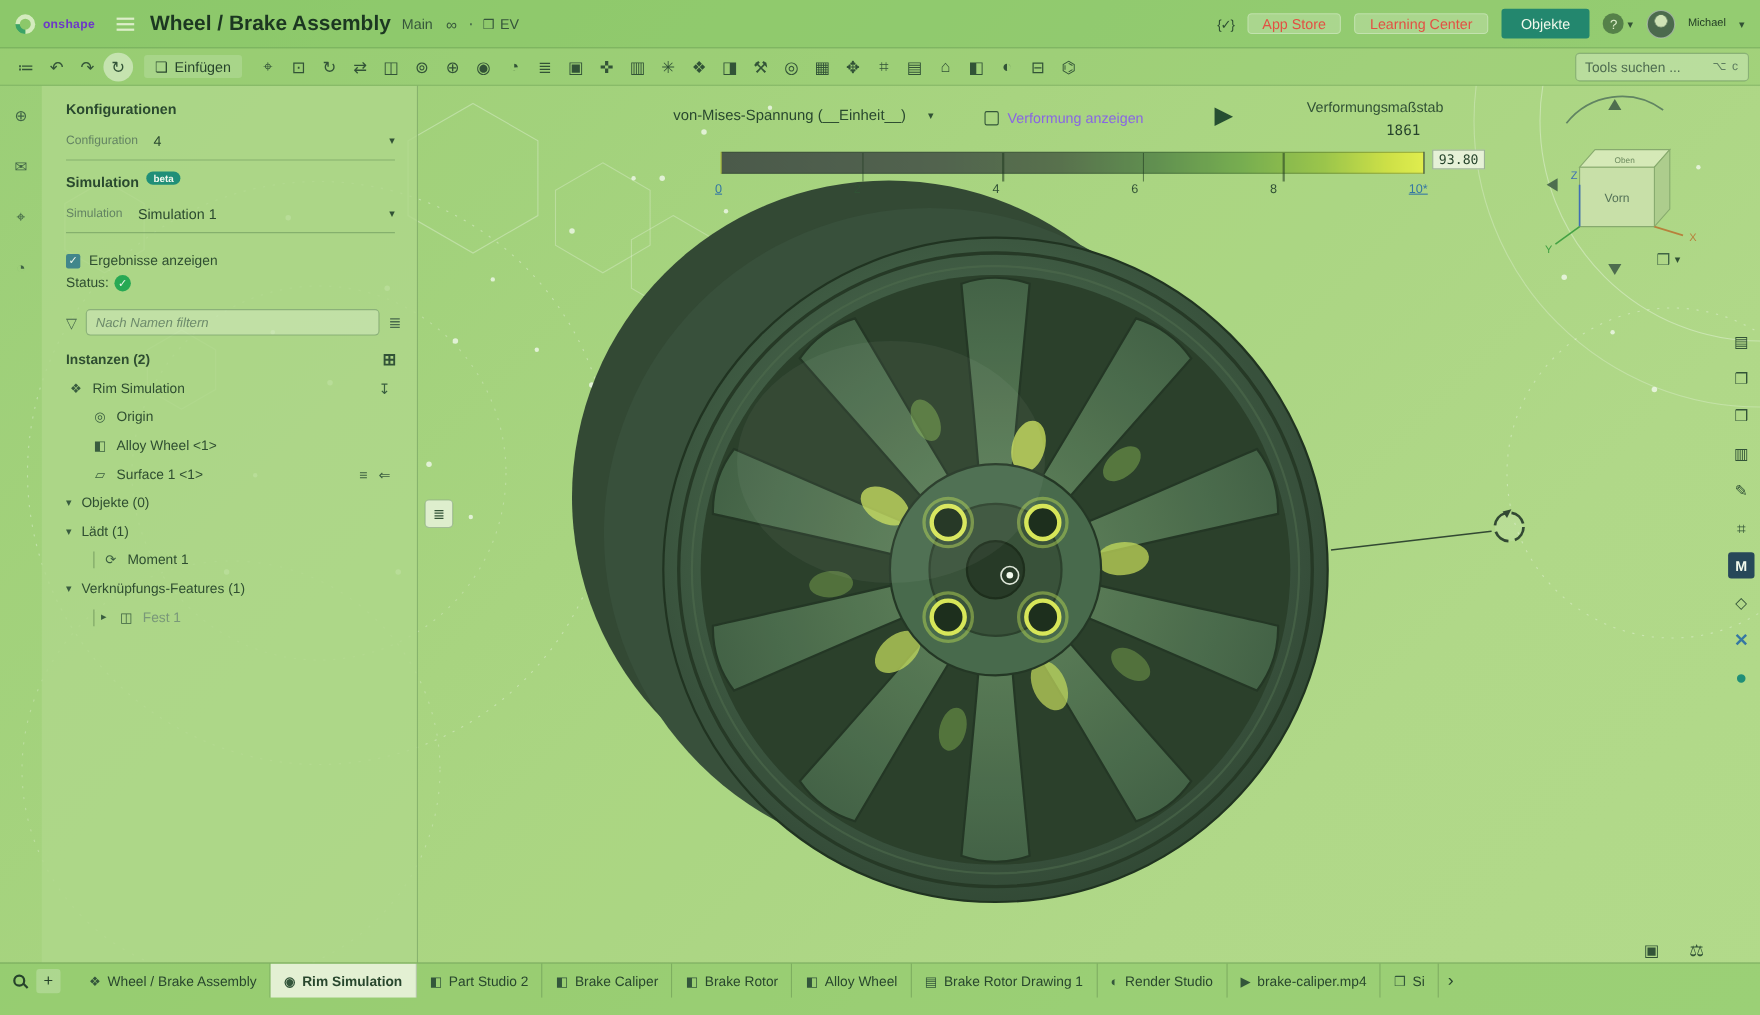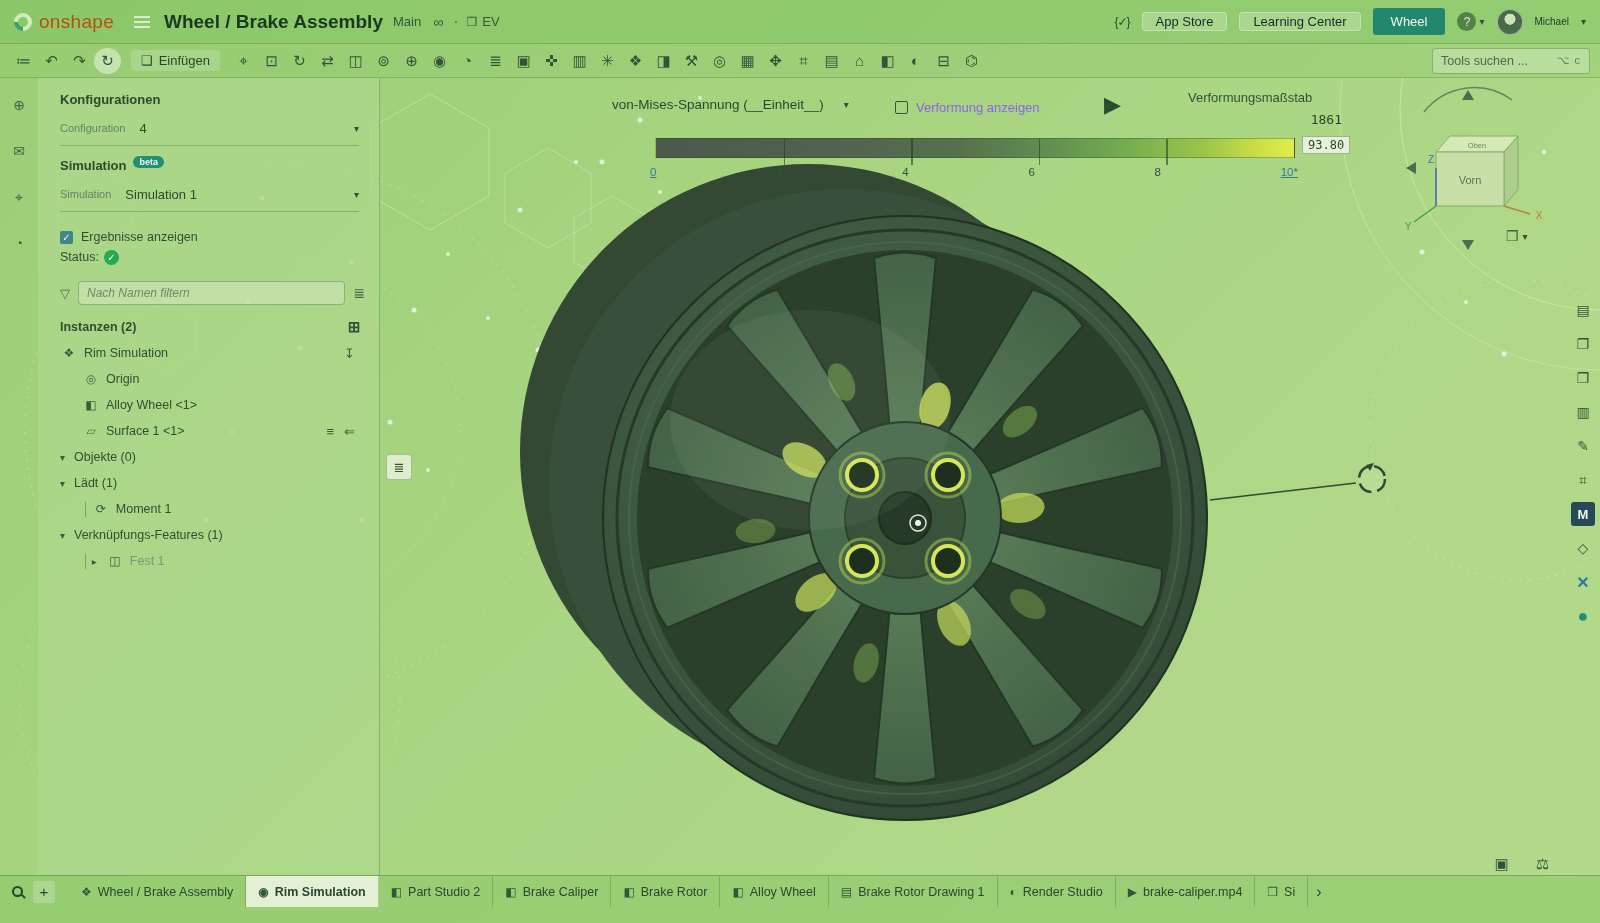--- a/index.html
+++ b/index.html
@@ -4,32 +4,32 @@
 <style>
   *{box-sizing:border-box;margin:0;padding:0}
   html,body{width:1600px;height:923px;overflow:hidden}
   body{position:relative;font-family:"Liberation Sans",sans-serif;
        background:linear-gradient(135deg,#9fd07c 0%,#aed687 40%,#b7db90 75%,#b9dd92 100%);color:#1d3529}
 
   
   .topbar{position:absolute;top:0;left:0;right:0;height:44px;z-index:6;display:flex;align-items:center;
           padding:0 14px;background:rgba(130,195,100,.55);border-bottom:1px solid rgba(50,90,50,.25)}
   .logo-mark{width:18px;height:18px;border:4px solid #dff0cc;border-left-color:#35a06b;border-radius:50%;transform:rotate(-45deg)}
-  .logo-text{font-size:19px;font-weight:normal;color:#c2410c;margin-left:7px;letter-spacing:.3px}
+  .logo-text{font-size:11px;font-weight:bold;color:#6d28d9;margin-left:7px;letter-spacing:.3px}
   .ham{position:relative;width:16px;height:2px;background:#e9f3da;margin:0 14px 0 20px;
        box-shadow:0 5px 0 #e9f3da,0 -5px 0 #e9f3da}
   .doc-title{font-size:19px;font-weight:bold;color:#12281e;margin-right:10px;white-space:nowrap}
   .ws-name{font-size:13px;color:#2f4a3a;margin-right:12px}
   .link-glyph{font-size:14px;color:#2f4a3a;margin-right:10px}
   .dot-sep{color:#41604c;margin-right:8px}
   .folder-glyph{font-size:12px;color:#2f4a3a;margin-right:5px}
   .folder-name{font-size:13px;color:#2f4a3a}
   .tb-right{margin-left:auto;display:flex;align-items:center;gap:12px}
   .fs-icon{font-size:12px;color:#23402f;letter-spacing:-1px}
-  .pill-btn{font-size:13px;color:#0f172a;background:rgba(255,255,255,.25);border:1px solid rgba(255,255,255,.35);
+  .pill-btn{font-size:13px;color:#ef4444;background:rgba(255,255,255,.25);border:1px solid rgba(255,255,255,.35);
             border-radius:4px;padding:1px 13px;white-space:nowrap;cursor:pointer}
   .share-btn{font-size:13px;color:#fff;background:#1a8173;border:0;border-radius:3px;padding:6px 18px;cursor:pointer}
   .help-wrap{display:flex;align-items:center;gap:3px}
   .help-circle{width:19px;height:19px;border-radius:50%;background:rgba(25,55,38,.55);color:#eaf4dc;
                font-size:12px;display:flex;align-items:center;justify-content:center}
   .caret{font-size:10px;color:#2a4534}
   .avatar{width:26px;height:26px;border-radius:50%;background:radial-gradient(circle at 50% 38%,#d9e6c2 0 28%,#47604f 30%);
           border:1px solid rgba(255,255,255,.5)}
   .user-name{font-size:10px;color:#15291f}
 
@@ -91,21 +91,21 @@
   
   .decor,.canvas-svg{position:absolute;pointer-events:none}
   .decor{top:78px;left:0;width:1600px;height:797px;z-index:1}
   .canvas-svg{top:78px;left:380px;width:1220px;height:797px;z-index:2;pointer-events:auto}
   .cv{position:absolute;z-index:3}
   .stress-dd{left:612px;top:97px;display:flex;align-items:center;gap:20px;font-size:13.5px;color:#203a2c;cursor:pointer}
   .deform-chk{left:895px;top:100px;display:flex;align-items:center;gap:8px;font-size:13px;color:#8b5cf6;cursor:pointer}
   .chk-empty{width:13px;height:13px;border:1.5px solid #2c4a38;border-radius:2px;background:transparent}
   .play-btn{left:1104px;top:92px;font-size:22px;color:#1e4230;cursor:pointer}
   .scale-label{left:1188px;top:90px;font-size:13px;color:#2a4534}
-  .scale-value{left:1260px;top:112px;width:82px;text-align:right;font-family:"DejaVu Sans Mono",monospace;
+  .scale-value{left:1260px;top:112px;width:82px;text-align:left;font-family:"DejaVu Sans Mono",monospace;
                font-size:13px;color:#1d3529}
   .legend-bar{left:655px;top:138px;width:640px;height:20px;border:1px solid rgba(30,55,35,.35);overflow:visible}
   .legend-bar .tline{position:absolute;top:0;width:1.5px;height:26px;background:rgba(20,40,25,.55)}
   .legend-max{left:1302px;top:136px;background:rgba(248,250,240,.92);border:1px solid rgba(80,110,85,.5);
               font-family:"DejaVu Sans Mono",monospace;font-size:12px;color:#1d3529;padding:1px 5px}
   .legend-ticks{left:650px;top:166px;width:648px;display:flex;justify-content:space-between;
                 font-size:11.5px;color:#2a4534}
   .tick-link{color:#2e6fae;text-decoration:underline;cursor:pointer}
   .viewopts{left:1506px;top:228px;display:flex;align-items:center;gap:4px;font-size:14px;color:#3a5a46;cursor:pointer}
   .statusbar-icons{left:1488px;top:851px;display:flex;gap:14px;font-size:14px;color:#2c4a3a}
@@ -282,21 +282,21 @@
   <span class="doc-title">Wheel / Brake Assembly</span>
   <span class="ws-name">Main</span>
   <span class="link-glyph">∞</span>
   <span class="dot-sep">·</span>
   <span class="folder-glyph">❒</span>
   <span class="folder-name">EV</span>
   <div class="tb-right">
     <span class="fs-icon">{✓}</span>
     <button class="pill-btn">App Store</button>
     <button class="pill-btn">Learning Center</button>
-    <button class="share-btn">Wheel</button>
+    <button class="share-btn">Objekte</button>
     <span class="help-wrap">
       <span class="help-circle">?</span>
       <span class="caret">▾</span>
     </span>
     <span class="avatar"></span>
     <span class="user-name">Michael</span>
     <span class="caret">▾</span>
   </div>
 </div>
 

